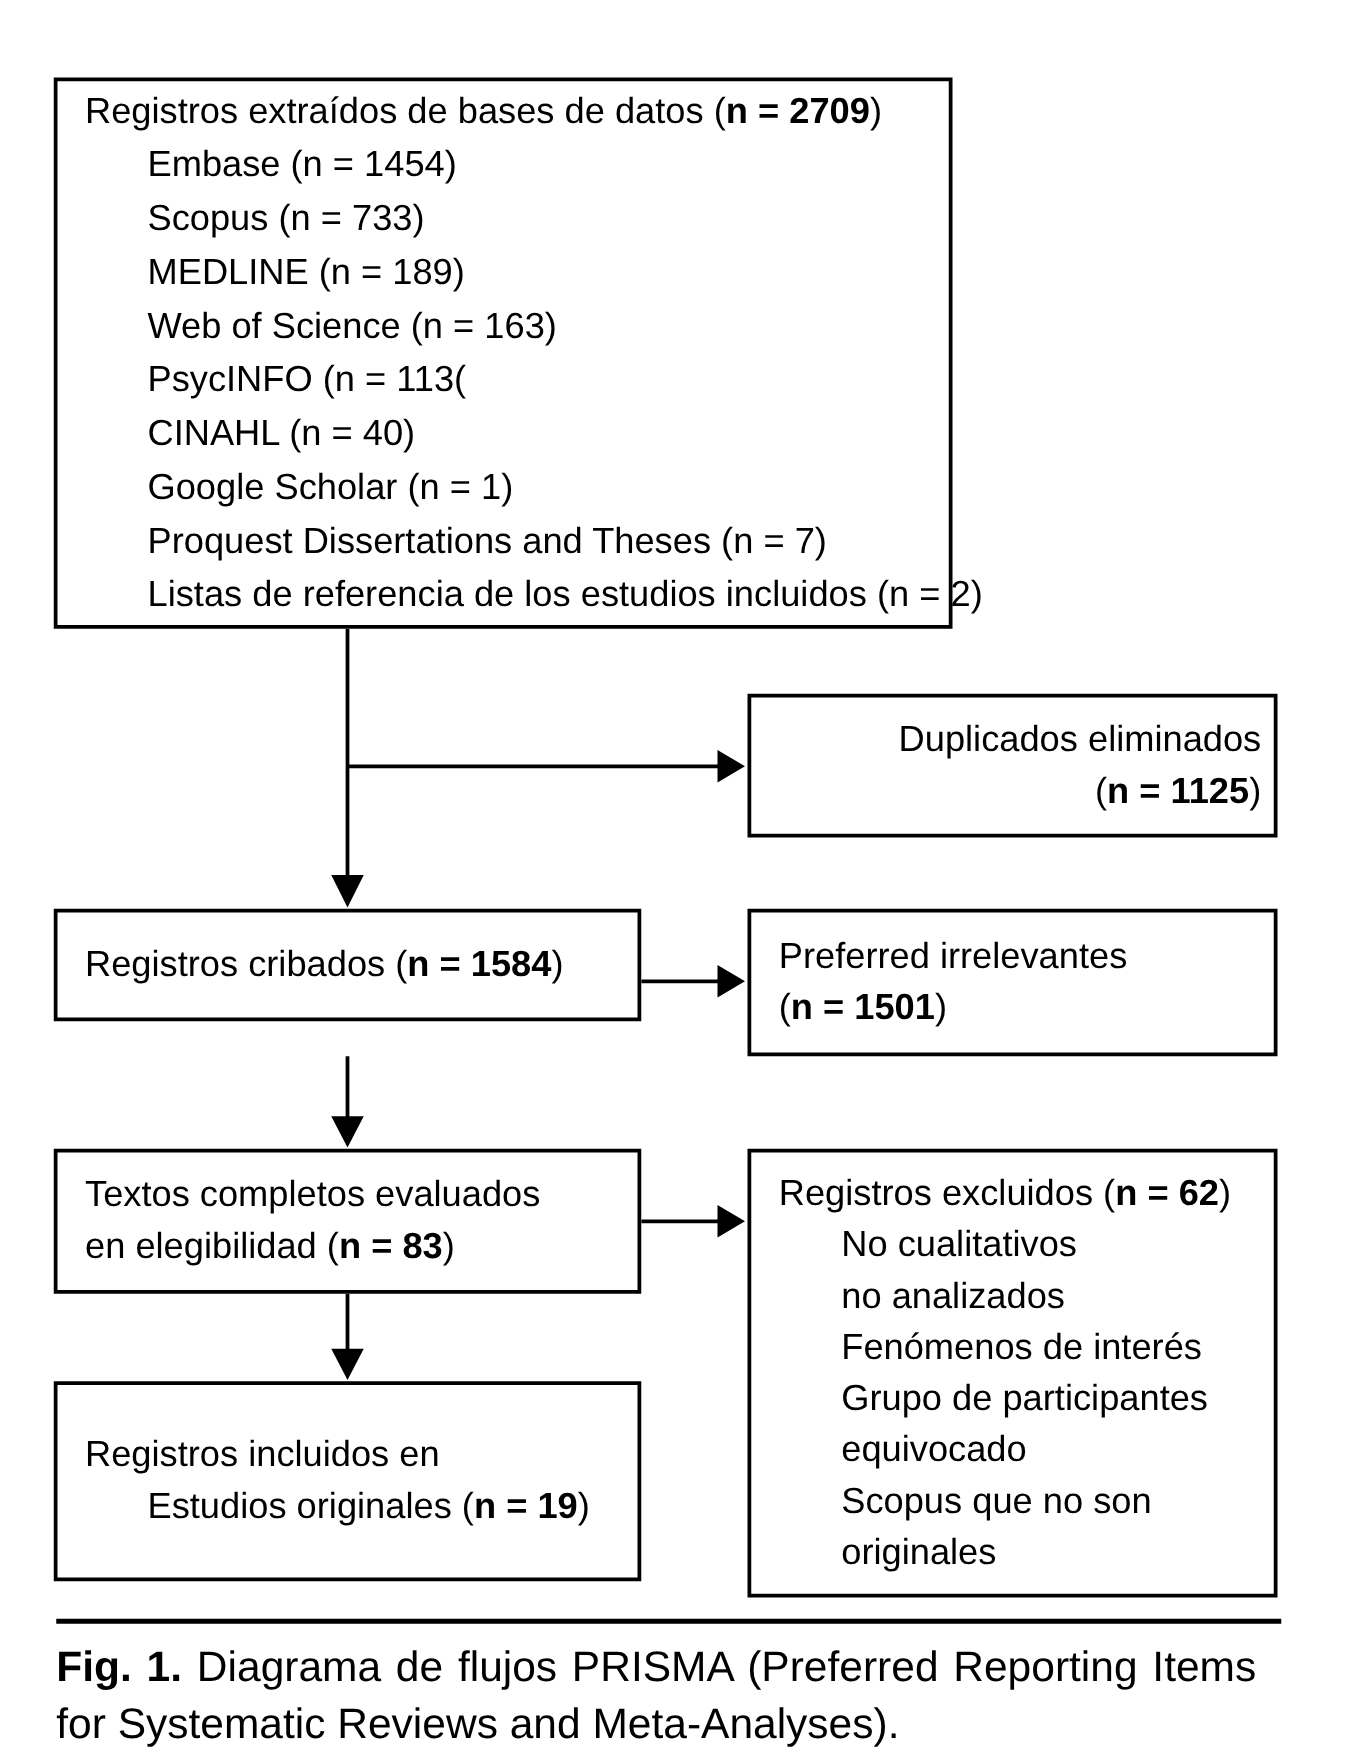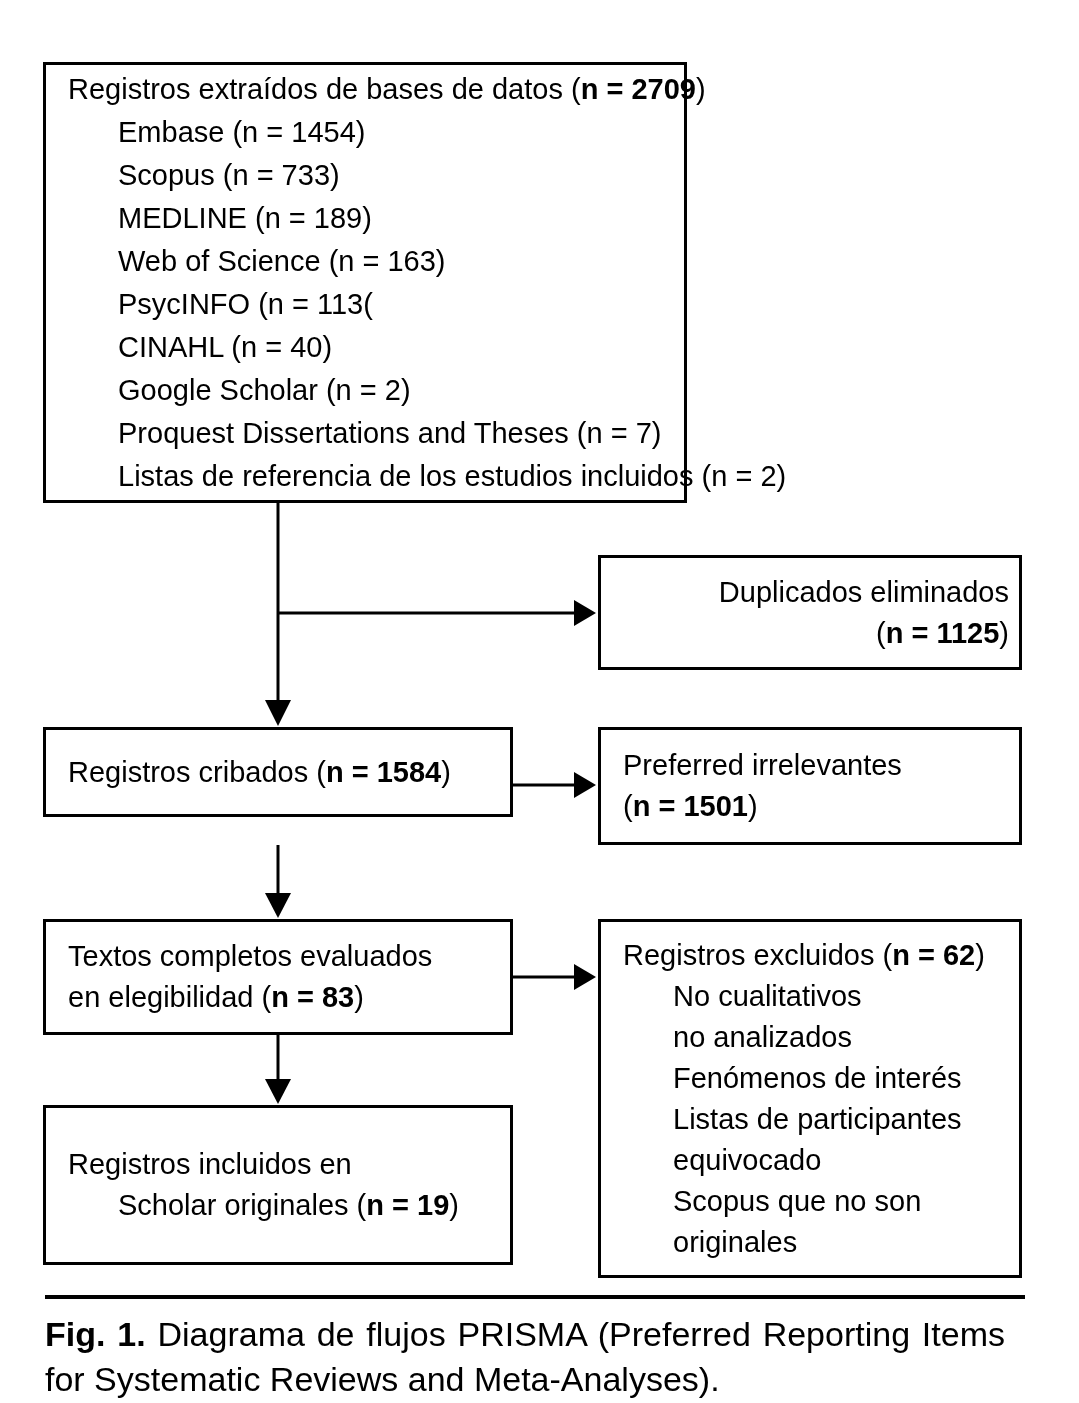--- a/index.html
+++ b/index.html
@@ -31,21 +31,21 @@
     justify-content: center;
     font-size: 29px;
     line-height: 41px;
     padding-left: 22px;
     padding-right: 10px;
   }
   .box .line { white-space: nowrap; }
   .box .line.indent { margin-left: 50px; }
   .bold { font-weight: bold; }
 
-  .box-identification { left: 43px;  top: 62px;   width: 644px; height: 441px; line-height: 43px; }
+  .box-identification { left: 43px;  top: 62px;   width: 719px; height: 441px; line-height: 43px; }
   .box-duplicates     { left: 598px; top: 555px;  width: 424px; height: 115px; text-align: right; }
   .box-screened       { left: 43px;  top: 727px;  width: 470px; height: 90px; }
   .box-irrelevant     { left: 598px; top: 727px;  width: 424px; height: 118px; }
   .box-fulltext       { left: 43px;  top: 919px;  width: 470px; height: 116px; }
   .box-excluded       { left: 598px; top: 919px;  width: 424px; height: 359px; }
   .box-included       { left: 43px;  top: 1105px; width: 470px; height: 160px; }
 
   .caption-rule {
     position: absolute;
     left: 45px; top: 1295px;
@@ -97,21 +97,21 @@
   </svg>
 
   <div class="box box-identification">
       <div class="line"><span>Registros extraídos de bases de datos (</span><span class="bold">n = 2709</span><span>)</span></div>
       <div class="line indent"><span>Embase (n = 1454)</span></div>
       <div class="line indent"><span>Scopus (n = 733)</span></div>
       <div class="line indent"><span>MEDLINE (n = 189)</span></div>
       <div class="line indent"><span>Web of Science (n = 163)</span></div>
       <div class="line indent"><span>PsycINFO (n = 113(</span></div>
       <div class="line indent"><span>CINAHL (n = 40)</span></div>
-      <div class="line indent"><span>Google Scholar (n = 2)</span></div>
+      <div class="line indent"><span>Google Scholar (n = 1)</span></div>
       <div class="line indent"><span>Proquest Dissertations and Theses (n = 7)</span></div>
       <div class="line indent"><span>Listas de referencia de los estudios incluidos (n = 2)</span></div>
     </div>
   <div class="box box-duplicates">
       <div class="line"><span>Duplicados eliminados</span></div>
       <div class="line"><span>(</span><span class="bold">n = 1125</span><span>)</span></div>
     </div>
   <div class="box box-screened">
       <div class="line"><span>Registros cribados (</span><span class="bold">n = 1584</span><span>)</span></div>
     </div>
@@ -121,28 +121,28 @@
     </div>
   <div class="box box-fulltext">
       <div class="line"><span>Textos completos evaluados</span></div>
       <div class="line"><span>en elegibilidad (</span><span class="bold">n = 83</span><span>)</span></div>
     </div>
   <div class="box box-excluded">
       <div class="line"><span>Registros excluidos (</span><span class="bold">n = 62</span><span>)</span></div>
       <div class="line indent"><span>No cualitativos</span></div>
       <div class="line indent"><span>no analizados</span></div>
       <div class="line indent"><span>Fenómenos de interés</span></div>
-      <div class="line indent"><span>Listas de participantes</span></div>
+      <div class="line indent"><span>Grupo de participantes</span></div>
       <div class="line indent"><span>equivocado</span></div>
       <div class="line indent"><span>Scopus que no son</span></div>
       <div class="line indent"><span>originales</span></div>
     </div>
   <div class="box box-included">
       <div class="line"><span>Registros incluidos en</span></div>
-      <div class="line indent"><span>Scholar originales (</span><span class="bold">n = 19</span><span>)</span></div>
+      <div class="line indent"><span>Estudios originales (</span><span class="bold">n = 19</span><span>)</span></div>
     </div>
 
   <div class="caption-rule"></div>
   <p class="caption">
     <span class="caption-label">Fig. 1.</span><span>Diagrama de flujos PRISMA (Preferred Reporting Items for Systematic Reviews and Meta-Analyses).</span>
   </p>
 
 </div>
 
 </body></html>

